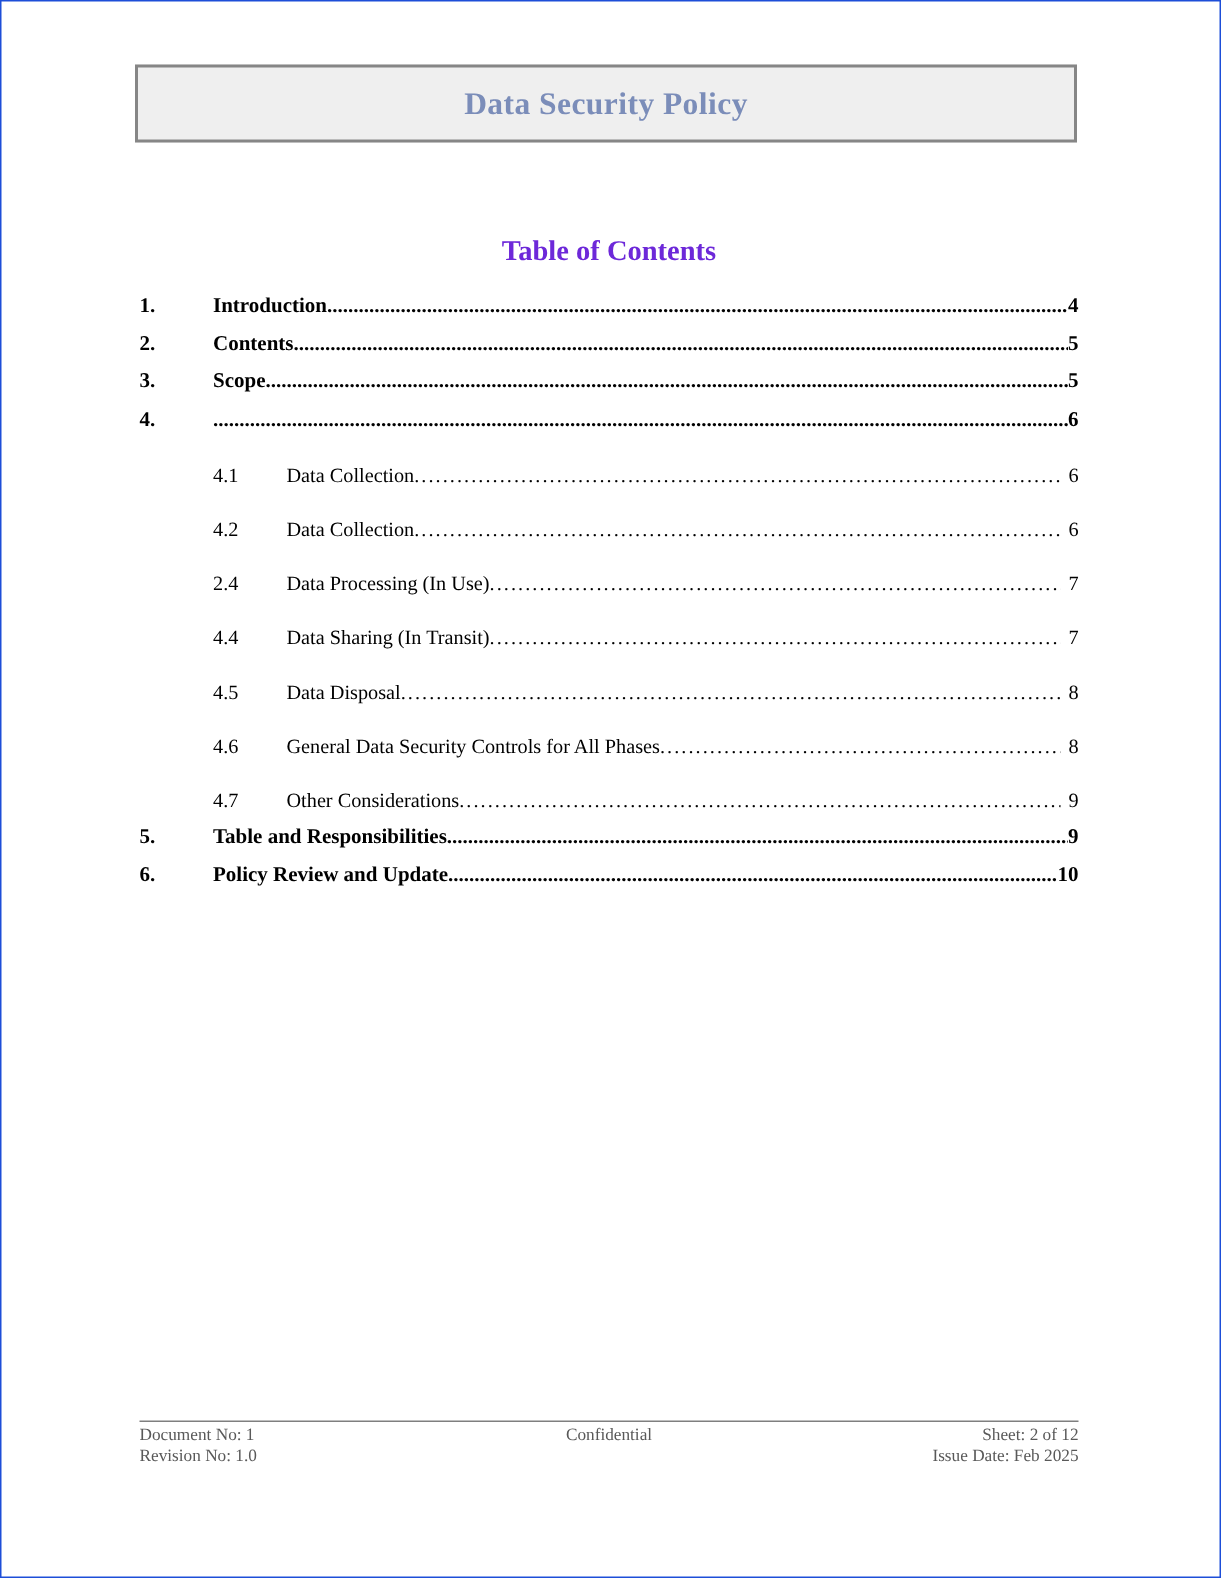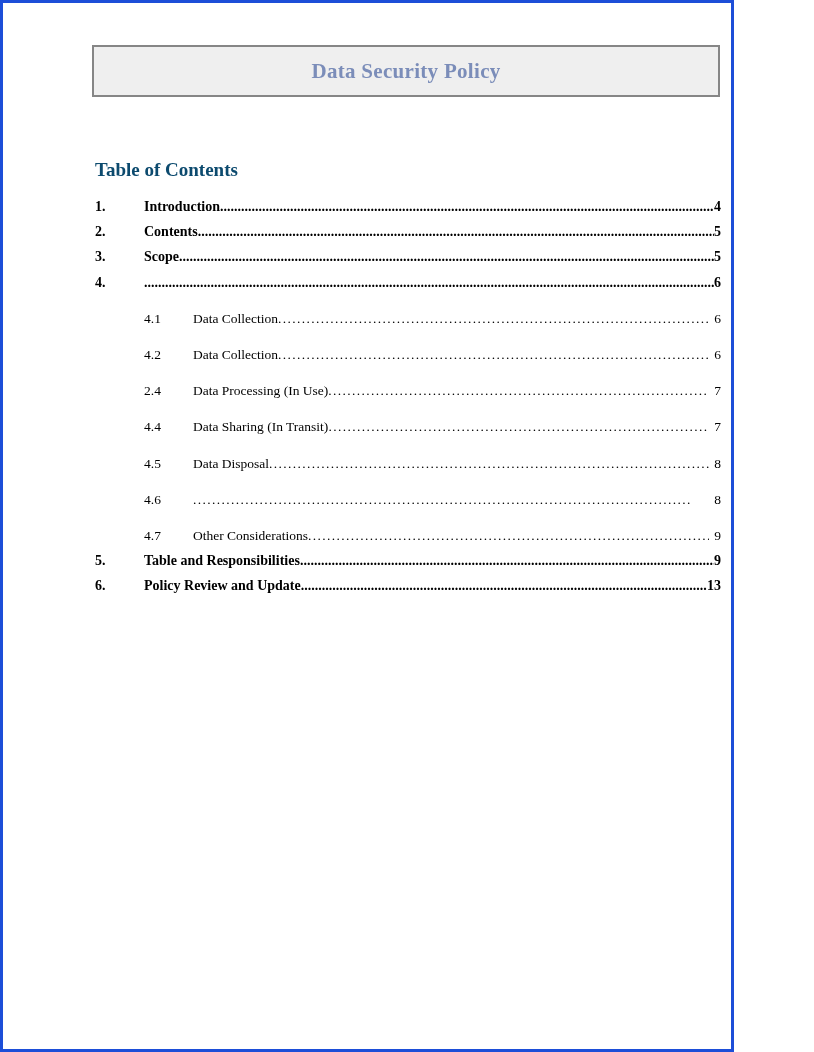--- a/index.html
+++ b/index.html
@@ -2,25 +2,25 @@
 <html><head>
 <meta charset="utf-8">
 <style>
   html, body {
     margin: 0;
     padding: 0;
     background: #ffffff;
   }
   .page {
     position: relative;
-    width: 734px;
+    width: 814px;
     height: 1052px;
     box-sizing: border-box;
     background: #ffffff;
-    border: 3px solid #1d4ed8;
+    border: 1px solid #1d4ed8;
     font-family: "Liberation Serif", "DejaVu Serif", serif;
     color: #000000;
     overflow: hidden;
   }
 
   
   .title-box {
     position: absolute;
     left: 89px;
     top: 42px;
@@ -40,24 +40,24 @@
     letter-spacing: 0.3px;
   }
 
   
   .toc-heading {
     position: absolute;
     left: 92px;
     top: 156px;
     width: 626px;
     margin: 0;
-    text-align: left;
+    text-align: center;
     font-size: 19px;
     font-weight: bold;
-    color: #0c4a6e;
+    color: #6d28d9;
   }
 
   
   .toc {
     position: absolute;
     left: 92px;
     top: 196px;
     width: 626px;
   }
   .toc-row {
@@ -179,37 +179,49 @@
         <span class="toc-page">7</span>
       </div>
       <div class="toc-row l2">
         <span class="toc-num">4.5</span>
         <span class="toc-title">Data Disposal</span>
         <span class="toc-dots"></span>
         <span class="toc-page">8</span>
       </div>
       <div class="toc-row l2">
         <span class="toc-num">4.6</span>
+        <span class="toc-title">General Data Security Controls for All Phases</span>
         <span class="toc-dots"></span>
         <span class="toc-page">8</span>
       </div>
       <div class="toc-row l2">
         <span class="toc-num">4.7</span>
         <span class="toc-title">Other Considerations</span>
         <span class="toc-dots"></span>
         <span class="toc-page">9</span>
       </div>
       <div class="toc-row l1">
         <span class="toc-num">5.</span>
         <span class="toc-title">Table and Responsibilities</span>
         <span class="toc-dots"></span>
         <span class="toc-page">9</span>
       </div>
       <div class="toc-row l1">
         <span class="toc-num">6.</span>
         <span class="toc-title">Policy Review and Update</span>
         <span class="toc-dots"></span>
-        <span class="toc-page">13</span>
+        <span class="toc-page">10</span>
       </div>
     </div>
 
+  <div class="footer">
+    <div class="footer-left">
+      <div>Document No: 1</div>
+      <div>Revision No: 1.0</div>
+    </div>
+    <div class="footer-center">Confidential</div>
+    <div class="footer-right">
+      <div>Sheet: 2 of 12</div>
+      <div>Issue Date: Feb 2025</div>
+    </div>
+  </div>
 
 </div>
 
 </body></html>

